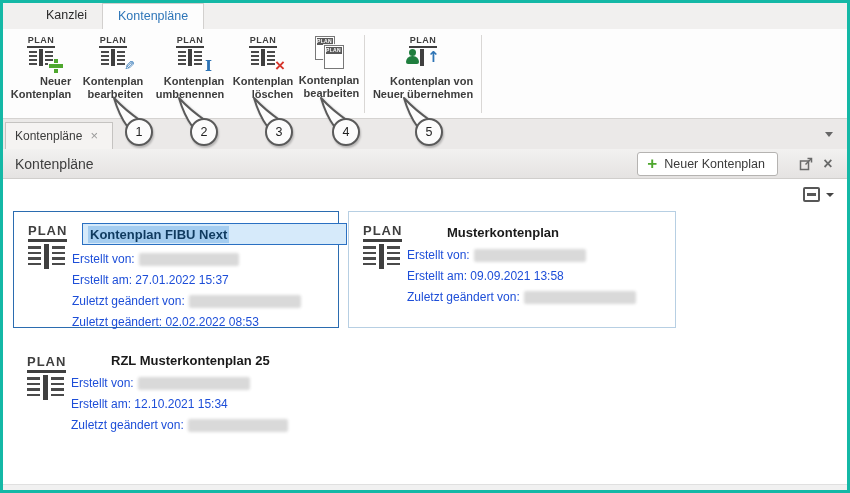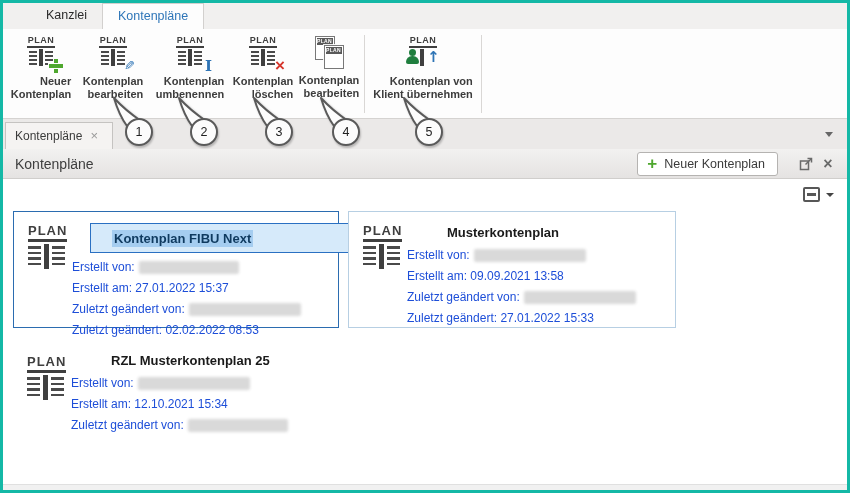--- a/index.html
+++ b/index.html
@@ -105,22 +105,22 @@
   .card-ic { position:absolute; left:14px; top:9px; width:48px; }
   .cplan-word { font-size:13px; font-weight:bold; letter-spacing:1px; color:#3f3f3f;
     border-bottom:3px solid #3f3f3f; line-height:14px; padding-bottom:1px;
     display:inline-block; }
   .cplan-table { display:flex; margin-top:2px; }
   .c-lines { width:13px; height:21px; margin-top:2px;
     background:repeating-linear-gradient(to bottom,#4a4a4a 0 2.5px,transparent 2.5px 5.5px); }
   .c-bar { width:5px; height:25px; background:#3f3f3f; margin:0 3px; }
   .card-body { margin-left:58px; padding-top:10px; }
   .card-title { font-size:13px; font-weight:bold; color:#1a1a1a; margin-bottom:5px;padding-left:40px; }
-  .title-editbox { width:265px; height:30px; background:#d6eafa; border:1px solid #2a70c2;
-    display:flex; align-items:center; padding:0 21px; margin:1px 18px 4px; }
+  .title-editbox { width:265px; height:22px; background:#d6eafa; border:1px solid #2a70c2;
+    display:flex; align-items:center; padding:0 5px; margin:1px 10px 4px; }
   .title-editbox .sel { background:#a5cdf0; font-size:13px; font-weight:bold;
     color:#0f3a5f; padding:1px 2px; }
   .fline { font-size:12px; line-height:21px; color:#1d4ed8; white-space:nowrap; }
   .redact { display:inline-block; vertical-align:middle; height:13px; width:100px;
     background:#d9d9d9; border-radius:2px; filter:blur(1.5px); margin-left:4px; }
   .redact.w2 { width:112px; }
   
   .statusbar { position:absolute; left:0; right:0; bottom:0; height:6px;
     background:#f1f1f1; border-top:1px solid #e0e0e0; }
   
@@ -214,21 +214,21 @@
         <span class="plan-word">PLAN</span>
         <div class="pt-row">
           <span class="person">
               <i class="head"></i>
               <i class="bodyp"></i>
             </span>
           <i class="pt-bar"></i>
           <span class="up-arrow">↑</span>
         </div>
       </div>
-      <div class="rlbl"><span>Kontenplan von</span><br><span>Klient übernehmen</span></div>
+      <div class="rlbl"><span>Kontenplan von</span><br><span>Neuer übernehmen</span></div>
     </div>
 
     <div class="rsep"></div>
   </div>
 
   <div class="doc-strip">
     <div class="doc-tab">
       <span>Kontenpläne</span>
       <span class="tclose">×</span>
     </div>
@@ -287,21 +287,20 @@
             <i class="c-lines"></i>
             <i class="c-bar"></i>
             <i class="c-lines"></i>
           </div>
       </div>
       <div class="card-body">
         <div class="card-title" style="margin-top:3px;">Musterkontenplan</div>
         <div class="fline"><span>Erstellt von:</span><span class="redact w2"></span></div>
         <div class="fline"><span>Erstellt am:</span> <span>09.09.2021 13:58</span></div>
         <div class="fline"><span>Zuletzt geändert von:</span><span class="redact w2"></span></div>
-        <div class="fline"><span>Zuletzt geändert:</span> <span>27.01.2022 15:33</span></div>
       </div>
     </div>
 
     <div class="card" style="left:10px; top:133px; width:326px;">
       <div class="card-ic">
         <span class="cplan-word">PLAN</span>
         <div class="cplan-table">
             <i class="c-lines"></i>
             <i class="c-bar"></i>
             <i class="c-lines"></i>

